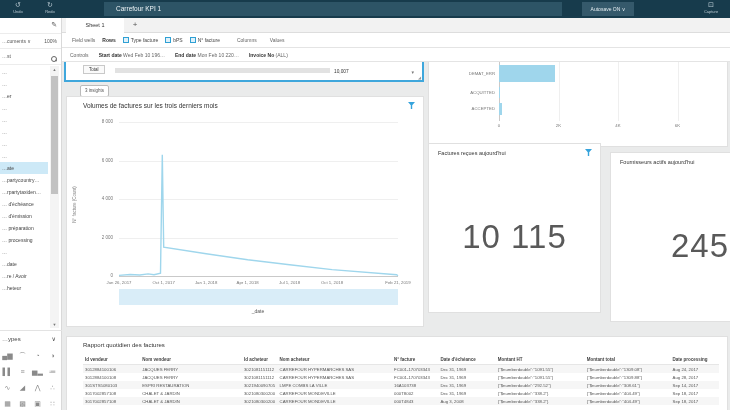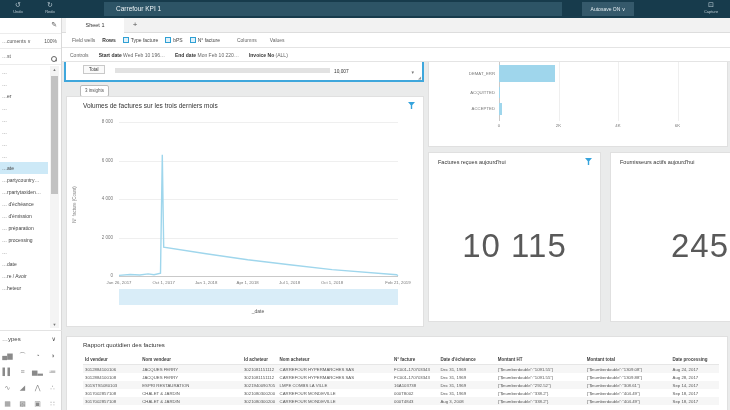--- a/index.html
+++ b/index.html
@@ -73,21 +73,21 @@
   
   #bar-panel{left:366px;top:-10px;width:300px;height:95px;}
   .bar-lbl{position:absolute;left:18px;width:48px;text-align:right;font-size:4.3px;color:#777;white-space:nowrap;}
   .bar{position:absolute;left:70px;background:#9fd6ec;}
   .gridv{position:absolute;top:8px;height:60px;border-left:1px solid #efefef;}
   #bar-axis{position:absolute;left:70px;top:8px;height:60px;border-left:1px solid #c9c9c9;}
   .bar-xt{position:absolute;top:70px;width:16px;margin-left:-8px;text-align:center;font-size:4.3px;color:#777;}
   
   .kpi-title{position:absolute;left:9px;top:6px;font-size:5.5px;color:#333;white-space:nowrap;}
   .kpi-value{position:absolute;left:0;top:74px;width:100%;text-align:center;font-size:33px;color:#595959;letter-spacing:1px;}
-  #kpi1{left:366px;top:90px;width:173px;height:170px;}
+  #kpi1{left:366px;top:81px;width:173px;height:170px;}
   #kpi2{left:548px;top:90px;width:180px;height:170px;}
   
   #table-panel{left:4px;top:274px;width:662px;height:135px;}
   #rpt-table{position:absolute;left:16px;top:18px;width:636px;border-collapse:collapse;table-layout:fixed;}
   #rpt-table th{font-size:4.5px;color:#444;text-align:left;font-weight:bold;padding:2px 2px;border-bottom:1px solid #e6e6e6;white-space:nowrap;overflow:hidden;}
   #rpt-table td{font-size:4.3px;color:#555;padding:1.5px 2px;white-space:nowrap;overflow:hidden;}
   #rpt-table tbody tr:nth-child(odd){background:#f6f6f6;}
 </style>
 </head>
 <body>

